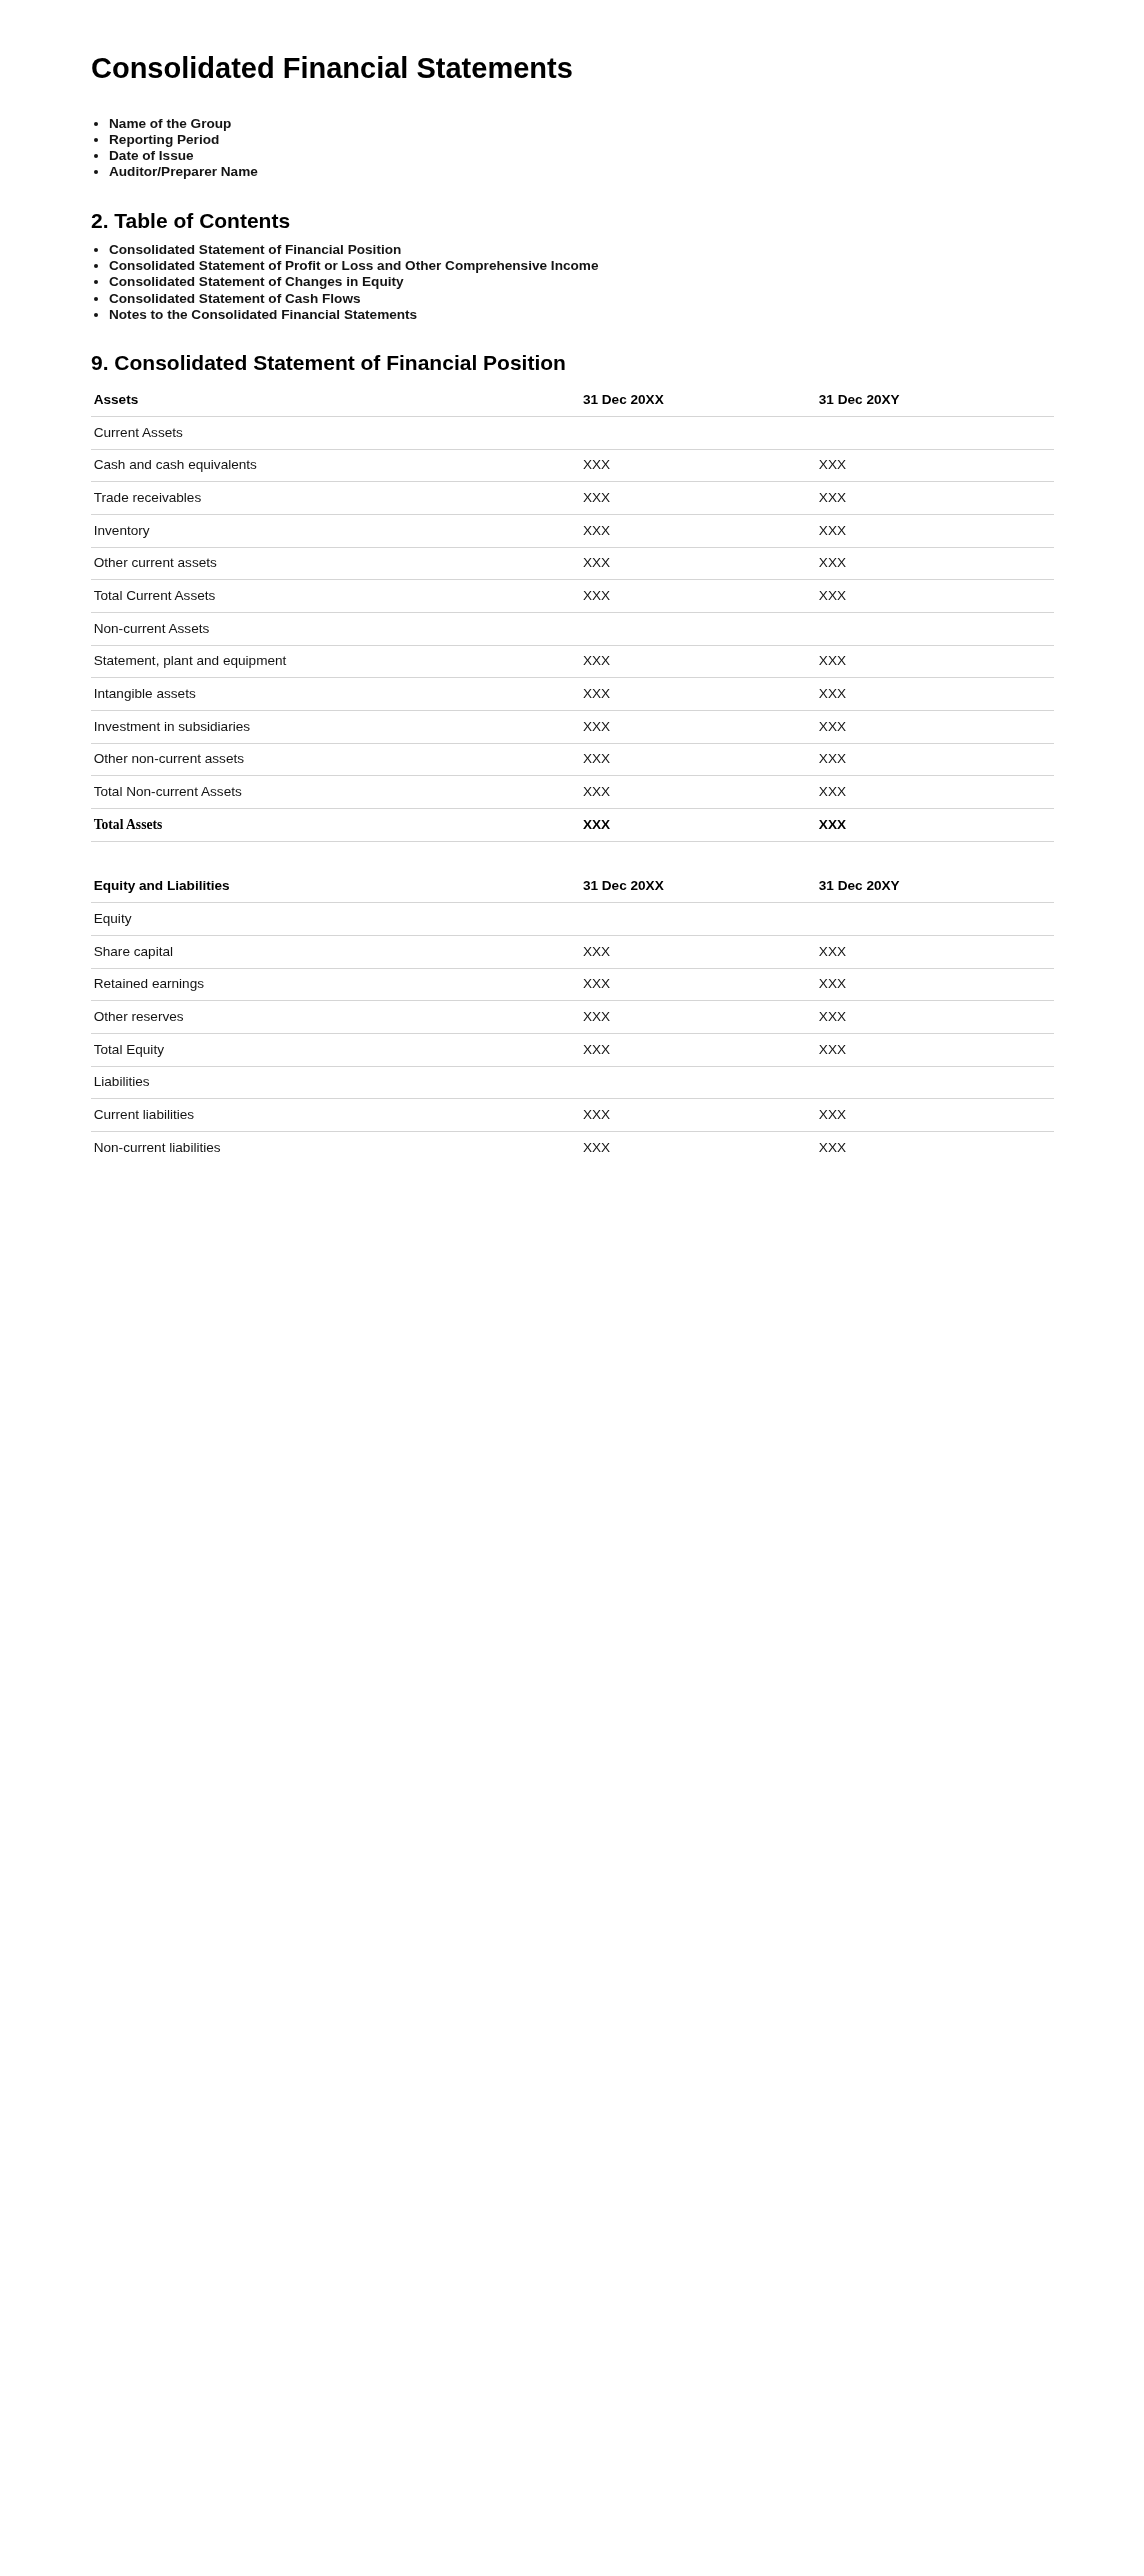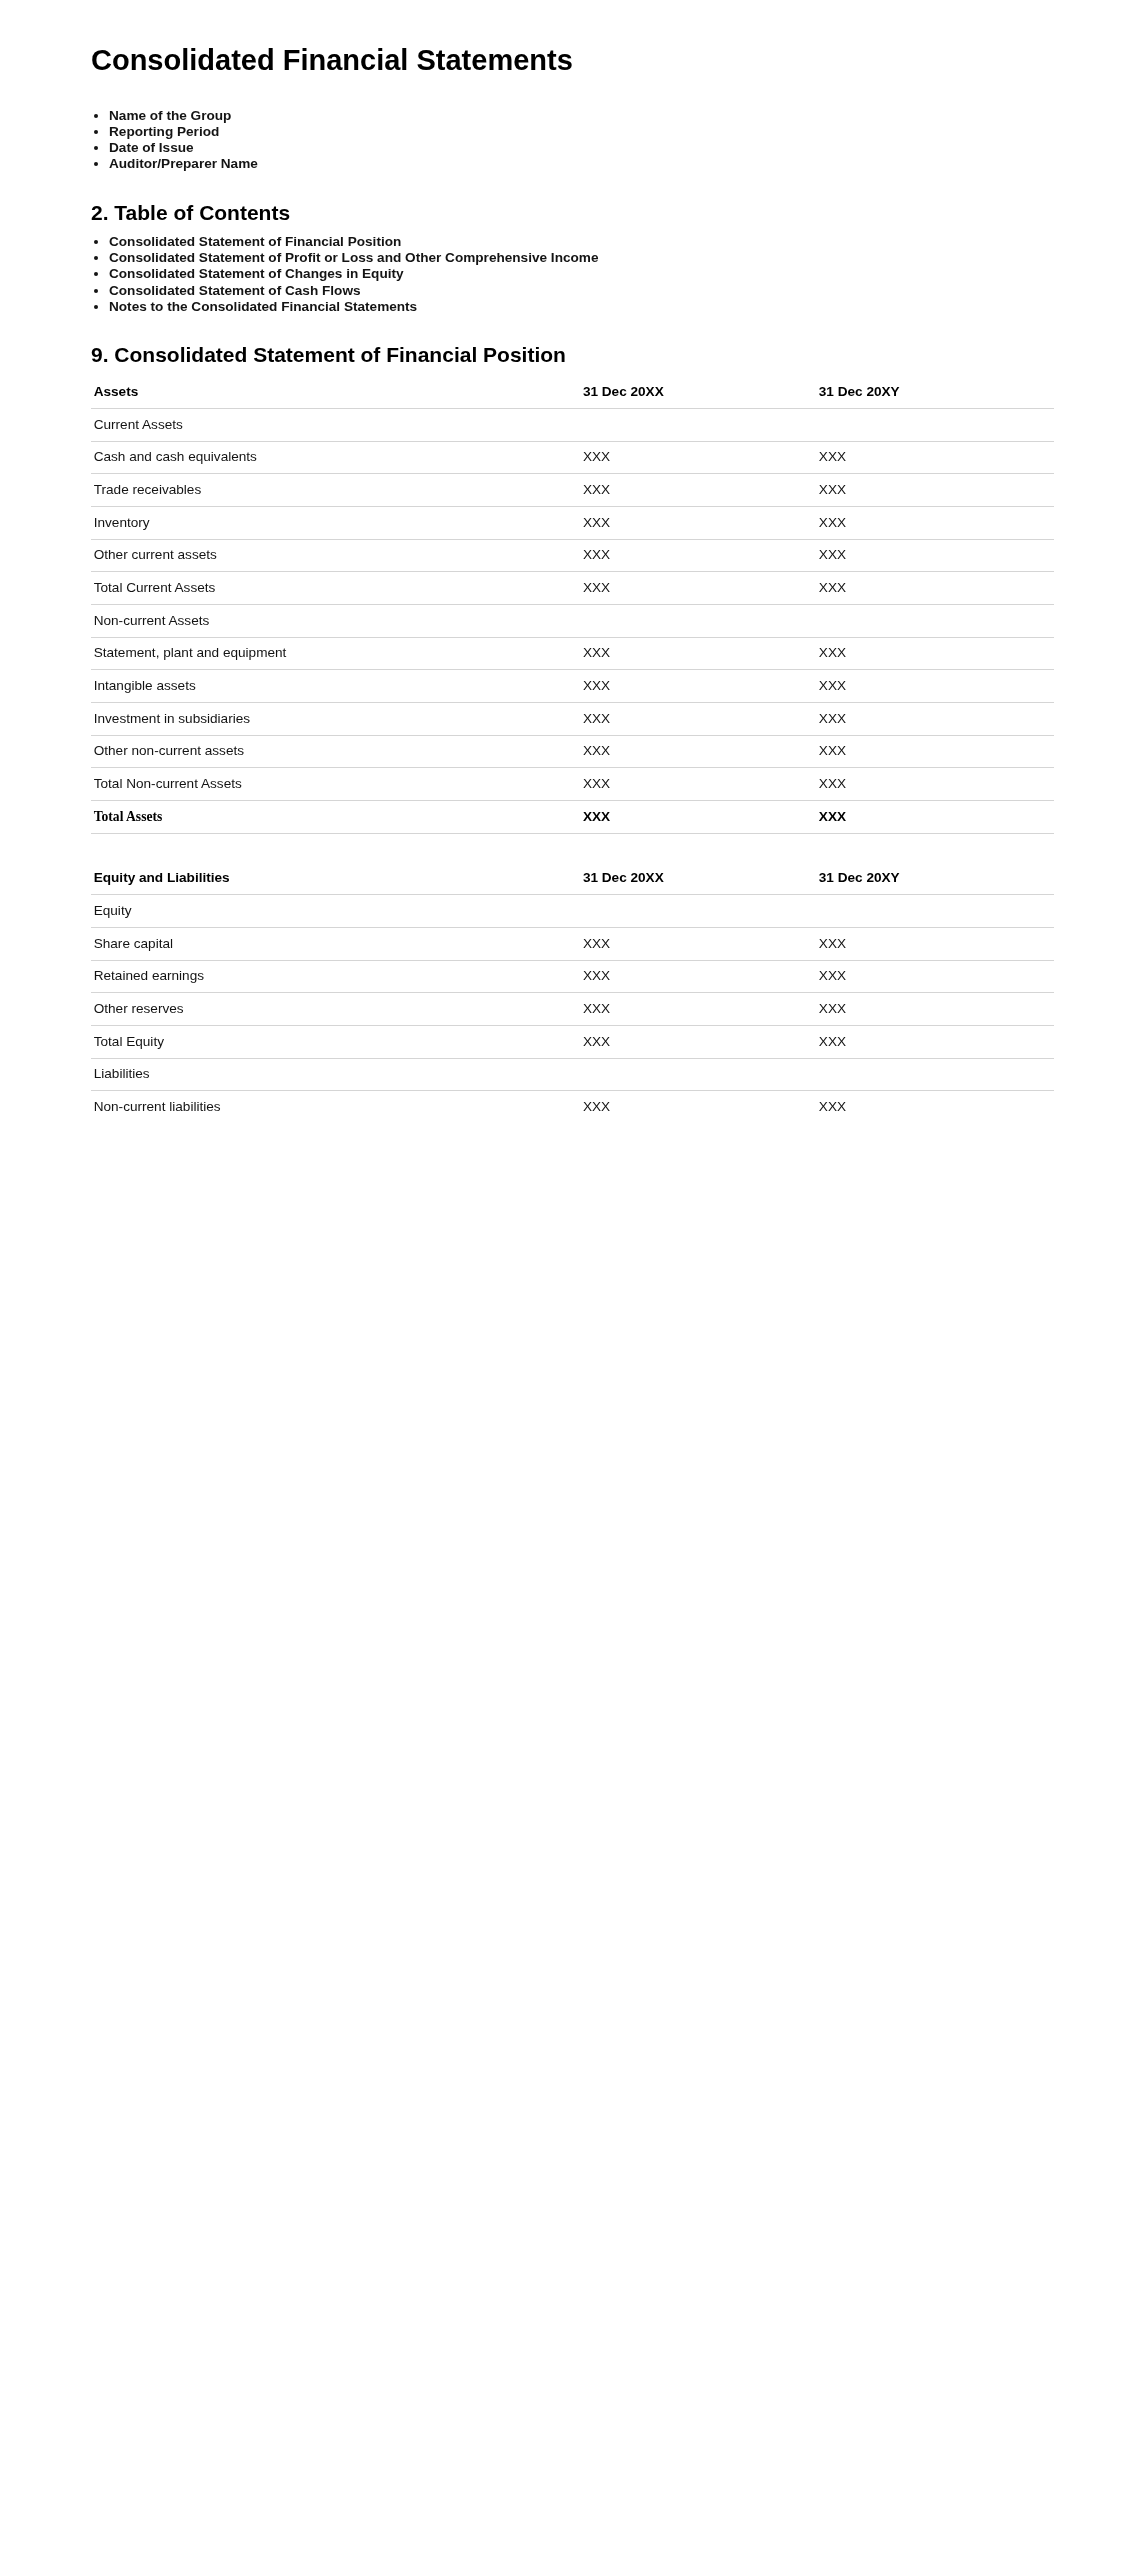--- a/index.html
+++ b/index.html
@@ -9,21 +9,21 @@
   }
   *{box-sizing:border-box;}
   html,body{margin:0;padding:0;background:var(--bg);}
   body{
     width:1145px;height:2576px;
     font-family:"Liberation Sans","DejaVu Sans",sans-serif;
     color:var(--text);
     overflow:hidden;
   }
   .page{
-    padding:28px 91px 0 91px;
+    padding:36px 91px 0 91px;
   }
   h1{
     font-size:29px;
     line-height:34px;
     font-weight:700;
     margin:14.5px 0 31px 0;
     color:#000;
   }
   h2{
     font-size:21px;
@@ -200,20 +200,25 @@
           <td class="c0">Total Equity</td>
           <td class="c1">XXX</td>
           <td class="c2">XXX</td>
         </tr>
         <tr>
           <td class="c0">Liabilities</td>
           <td class="c1"></td>
           <td class="c2"></td>
         </tr>
         <tr>
+          <td class="c0">Current liabilities</td>
+          <td class="c1">XXX</td>
+          <td class="c2">XXX</td>
+        </tr>
+        <tr>
           <td class="c0">Non-current liabilities</td>
           <td class="c1">XXX</td>
           <td class="c2">XXX</td>
         </tr>
       </tbody>
   </table>
 
 </div>
 
 

